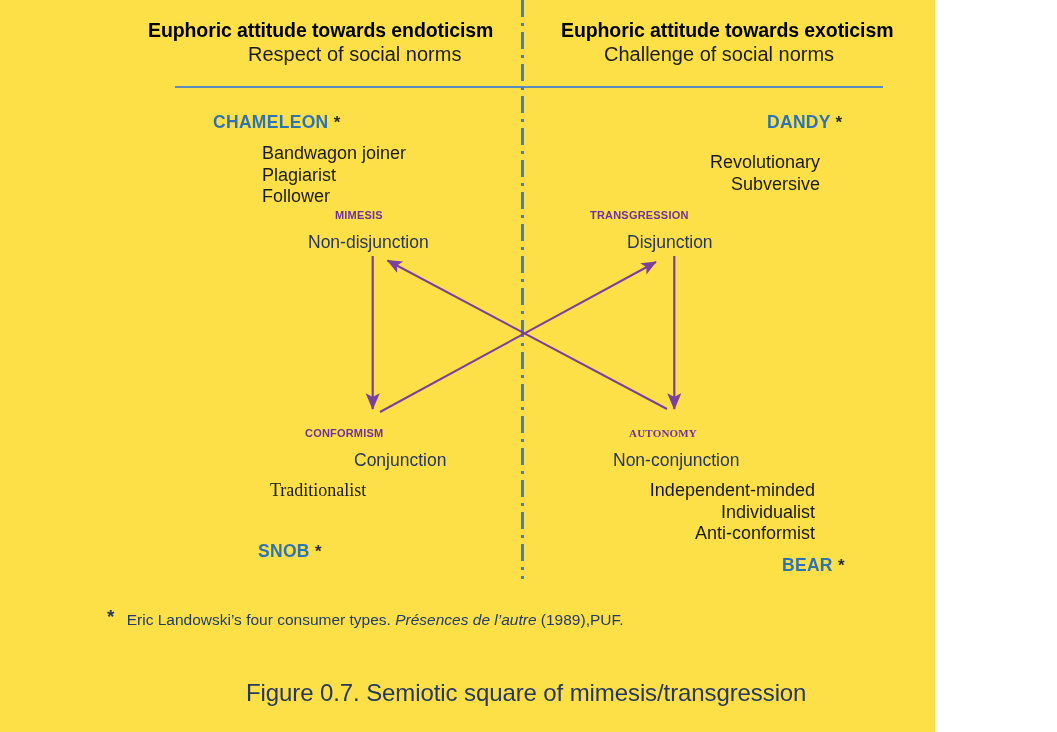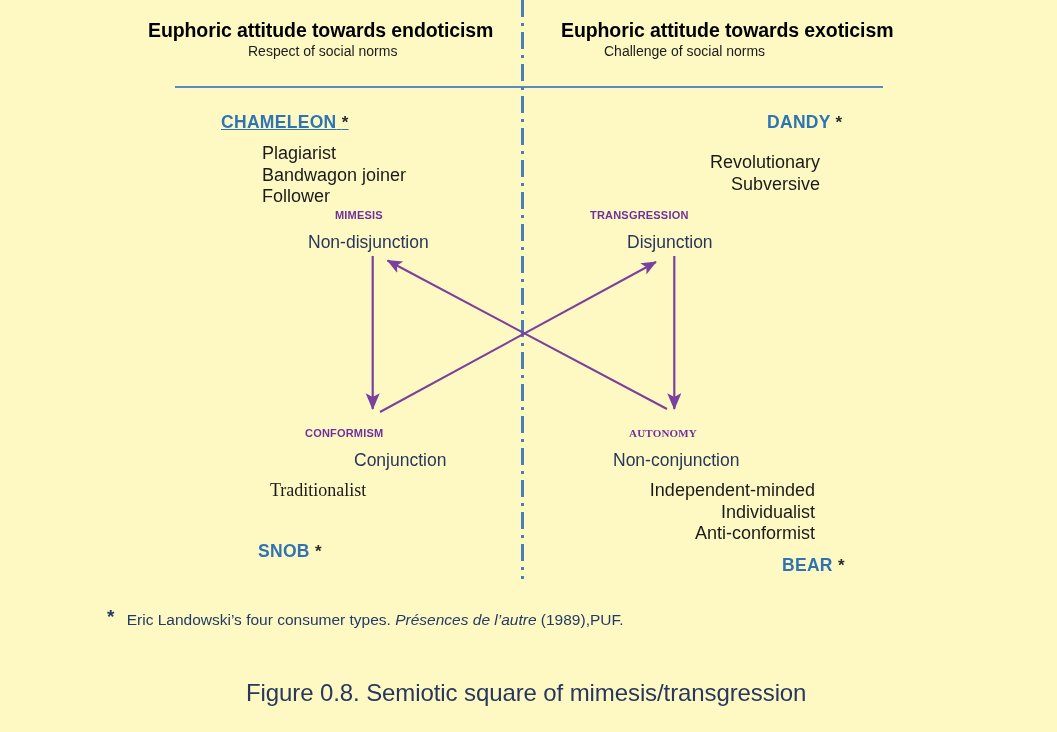--- a/index.html
+++ b/index.html
@@ -7,37 +7,37 @@
     margin: 0;
     padding: 0;
     background: #ffffff;
   }
   body {
     font-family: "Liberation Sans", sans-serif;
     color: #000000;
   }
   #page {
     position: relative;
-    width: 1057px;
+    width: 935px;
     height: 732px;
-    background: #fef9c3;
+    background: #fde047;
     overflow: hidden;
   }
 
   
   .abs { position: absolute; white-space: nowrap; }
 
   .hdr-bold {
     font-size: 19.5px;
     font-weight: bold;
     color: #000000;
     letter-spacing: -0.1px;
   }
   .hdr-sub {
-    font-size: 14px;
+    font-size: 20px;
     font-weight: normal;
     color: #1b1b1b;
   }
 
   .axis-term {
     font-size: 17.5px;
     font-weight: bold;
     color: #2e74b5;
     letter-spacing: 0.3px;
   }
@@ -125,28 +125,28 @@
 
     <line x1="372.7" y1="256" x2="372.7" y2="409" stroke="#7b3f9e" stroke-width="2.2" marker-end="url(#arrowPurple)"></line>
 
     <line x1="674.3" y1="256" x2="674.3" y2="409" stroke="#7b3f9e" stroke-width="2.2" marker-end="url(#arrowPurple)"></line>
 
     <line x1="667" y1="409" x2="387.5" y2="260.5" stroke="#7b3f9e" stroke-width="2" marker-end="url(#arrowPurple)"></line>
 
     <line x1="380" y1="412" x2="656" y2="262" stroke="#7b3f9e" stroke-width="2" marker-end="url(#arrowPurple)"></line>
   </svg>
 
-  <div class="abs axis-term" style="left:221px; top:112px;text-decoration:underline;">
+  <div class="abs axis-term" style="left:213px; top:112px;">
     <span>CHAMELEON</span>
     <span class="star">*</span>
   </div>
 
   <div class="abs plain" style="left:262px; top:143px;">
+    <div>Bandwagon joiner</div>
     <div>Plagiarist</div>
-    <div>Bandwagon joiner</div>
     <div>Follower</div>
   </div>
 
   <div class="abs sem-term" style="left:335px; top:209px;">MIMESIS</div>
   <div class="abs sem-sub" style="left:308px; top:232px;">Non-disjunction</div>
 
   <div class="abs axis-term" style="left:767px; top:112px;">
     <span>DANDY</span>
     <span class="star">*</span>
   </div>
@@ -183,15 +183,15 @@
   <div class="abs axis-term" style="left:782px; top:555px;">
     <span>BEAR</span>
     <span class="star">*</span>
   </div>
 
   <div class="abs footnote" style="left:107px; top:606px;">
     <span class="fn-star">*</span>
     <span style="display:inline-block; width:8px;"></span><span>Eric Landowski’s four consumer types. </span><span class="ital">Présences de l’autre</span><span> (1989),PUF.</span>
   </div>
 
-  <div class="abs caption" style="left:246px; top:679px;">Figure 0.8. Semiotic square of mimesis/transgression</div>
+  <div class="abs caption" style="left:246px; top:679px;">Figure 0.7. Semiotic square of mimesis/transgression</div>
 
 </div>
 
 </body></html>

